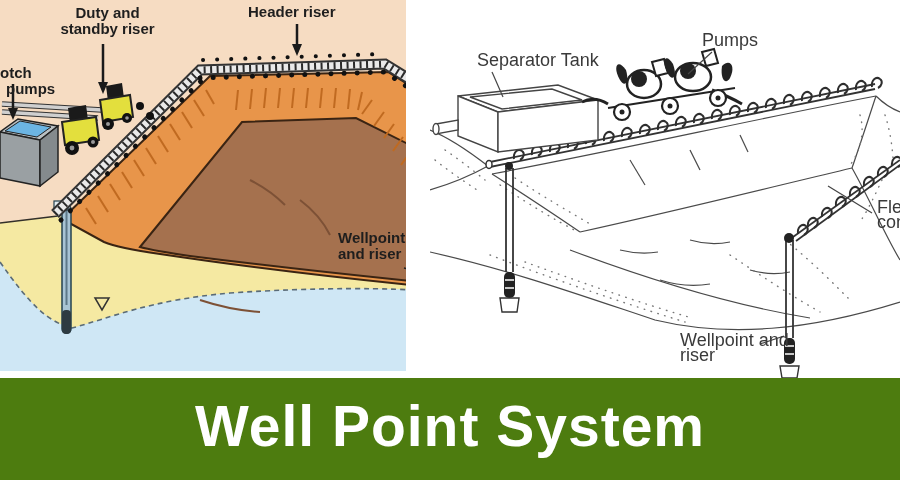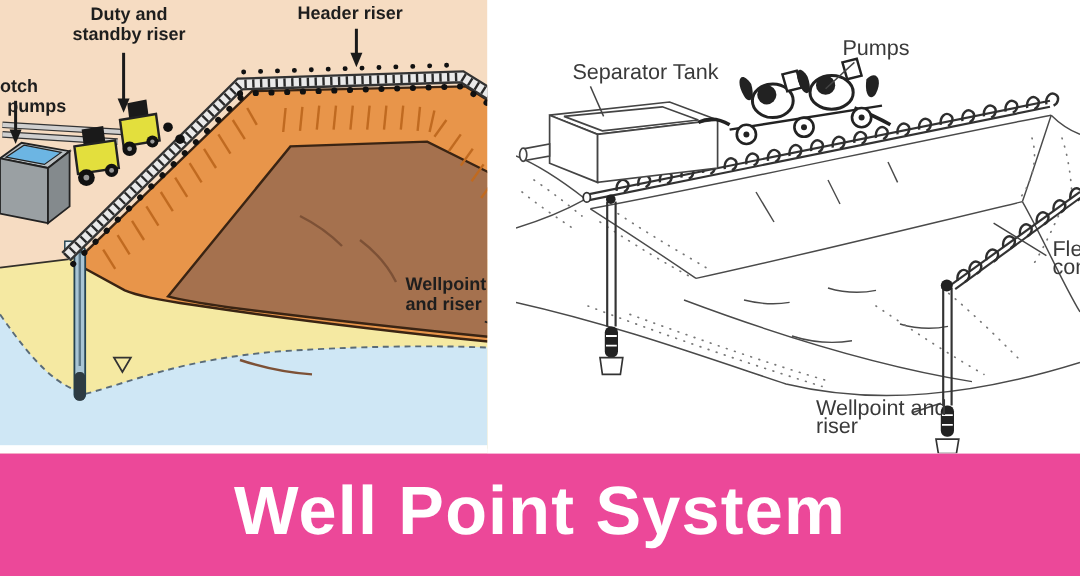--- a/index.html
+++ b/index.html
@@ -6,21 +6,21 @@
   #stage{position:relative;width:900px;height:480px;overflow:hidden;background:#fff;
          font-family:"Liberation Sans",sans-serif;}
   .panel{position:absolute;top:0;height:378px;overflow:hidden;}
   #left-panel{left:0;width:362px;background:#f6dcc2;padding-left:44px;}
   #right-panel{left:430px;width:470px;background:#ffffff;}
   svg{position:absolute;left:0;top:0;display:block;}
   .lbl{position:absolute;white-space:pre;}
   .lbl-l{font-weight:bold;font-size:15px;color:#1e1e1e;line-height:16px;}
   .lbl-r{font-size:18px;color:#3a3a3a;line-height:15px;}
   .center{text-align:center;}
-  #banner{position:absolute;left:0;top:378px;width:900px;height:102px;background:#ec4899;
+  #banner{position:absolute;left:0;top:378px;width:900px;height:102px;background:#4d7c0f;
           display:flex;align-items:center;justify-content:center;}
   #banner h1{margin:0 0 6px 0;color:#ffffff;font-size:57px;font-weight:bold;letter-spacing:1px;
              font-family:"Liberation Sans",sans-serif;}
 </style>
 </head>
 <body>
 
 <div id="stage">
 
   <div id="left-panel" class="panel">

